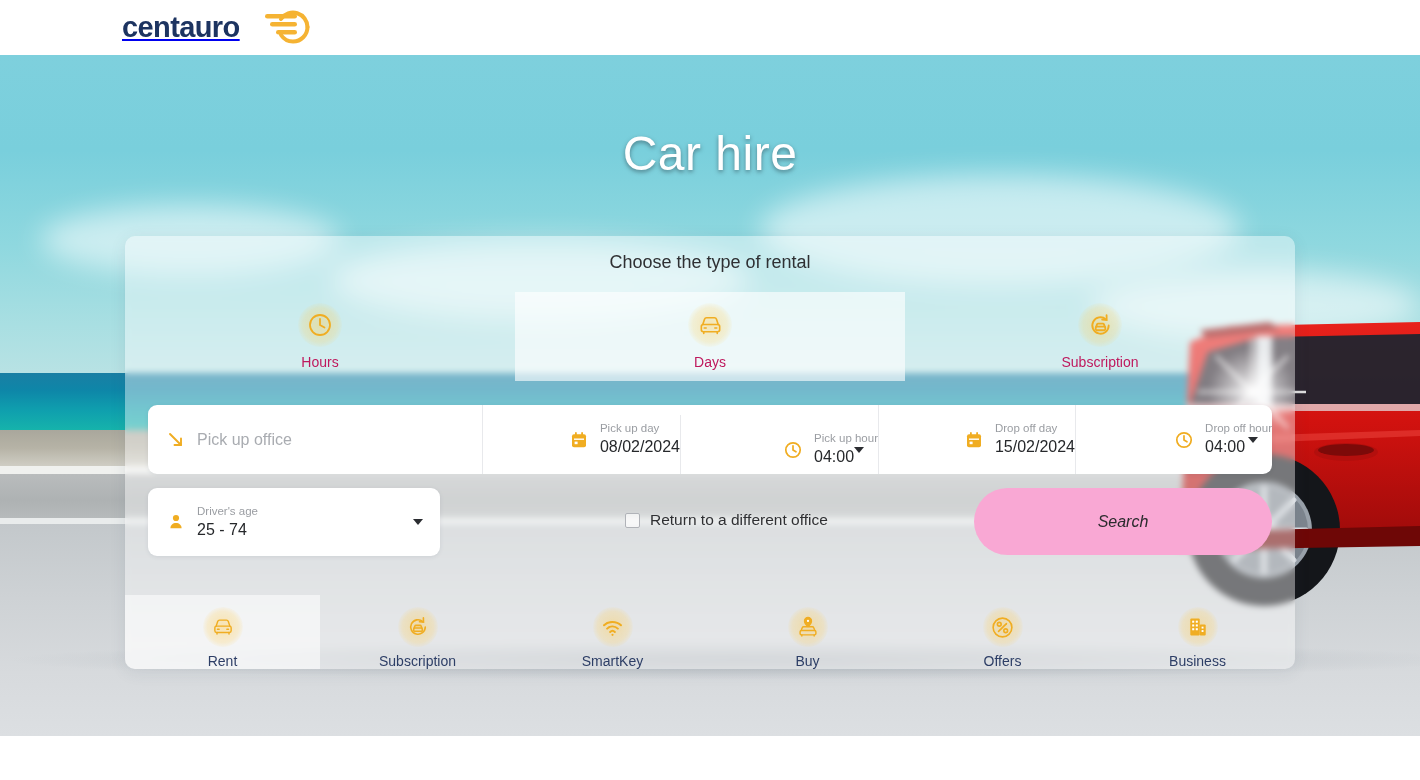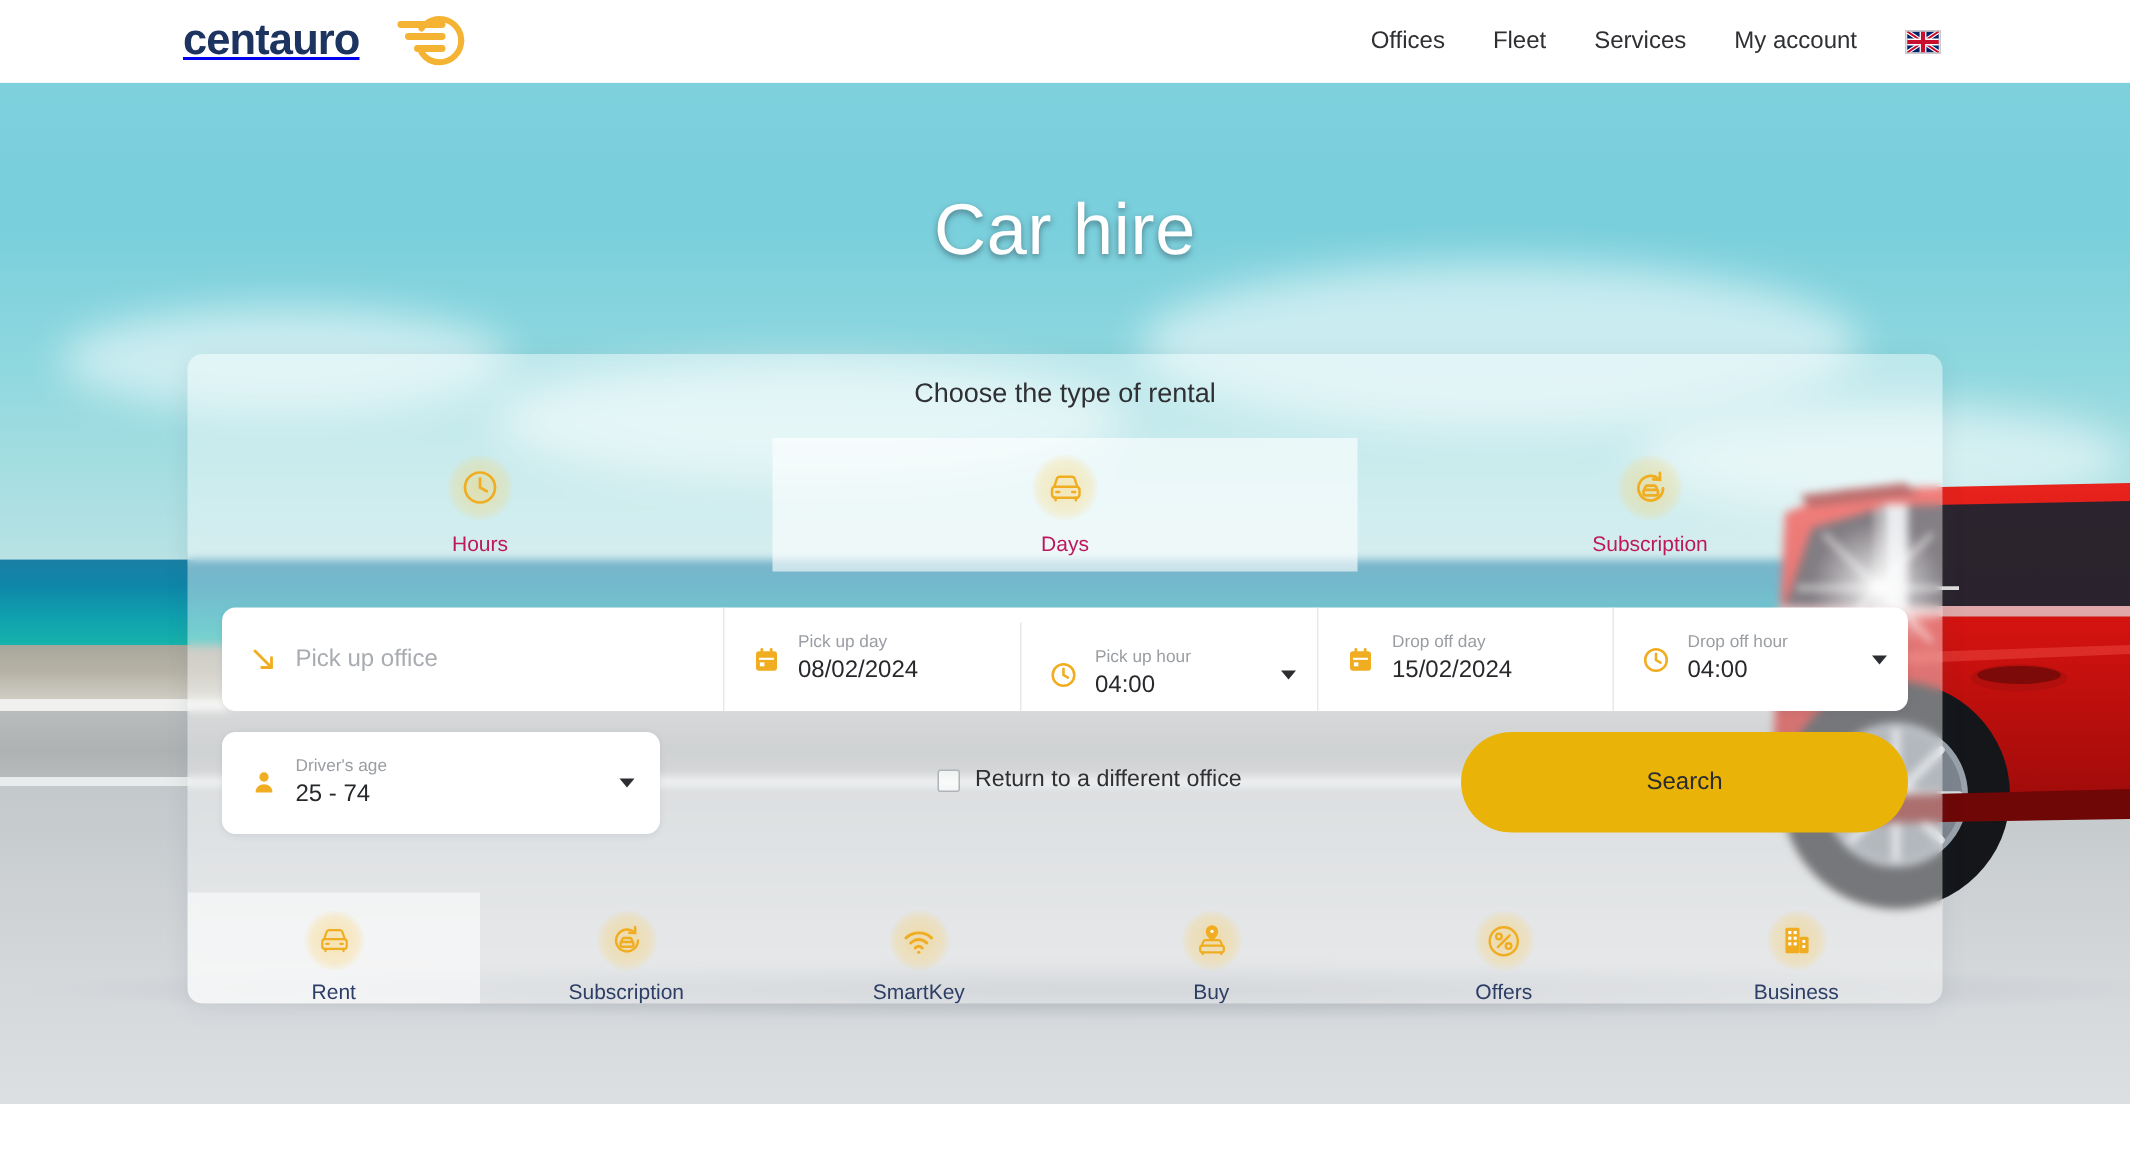--- a/index.html
+++ b/index.html
@@ -115,21 +115,21 @@
   }
   .type-label { margin-top:7px; font-size:14px; color:#be185d; }
 
   
   .form-row1 {
     position:absolute; left:23px; top:169px; width:1124px; height:69px;
     background:#ffffff; border-radius:9px; display:flex; overflow:hidden;
     box-shadow: 0 1px 4px rgba(50,70,90,0.10);
   }
   .fld { display:flex; align-items:center; position:relative; height:69px; padding-left:17px; }
-  .fld + .fld { border-left:1px solid #e8e9ec; }
+  .fld + .fld { border-left:1px solid #e8e9ec;justify-content:flex-end; }
   .fld-ico { width:22px; min-width:22px; display:flex; align-items:center; justify-content:center; margin-right:10px; }
   .fld-body { display:flex; flex-direction:column; justify-content:center; }
   .fld-label { font-size:11.5px; color:#9a9da2; line-height:15px; }
   .fld-value { font-size:16px; color:#26282b; line-height:22px; }
   .fld-ph { font-size:16px; color:#a9acb1; }
   .caret {
     position:absolute; right:14px; top:50%; margin-top:-3px;
     width:0; height:0; border-left:5px solid transparent; border-right:5px solid transparent;
     border-top:6px solid #2b2d31;
   }
@@ -145,22 +145,22 @@
     background:#fff; border-radius:9px; display:flex; align-items:center; padding-left:17px;
     box-shadow: 0 1px 4px rgba(50,70,90,0.10);
   }
   .chk-wrap {
     position:absolute; left:477px; top:23px; display:flex; align-items:center; gap:10px; cursor:pointer;
   }
   .chk-box { width:15px; height:15px; border:1.5px solid #b0b3b8; border-radius:2px; background:rgba(255,255,255,0.65); }
   .chk-label { font-size:15.5px; color:#2f3033; }
   .btn-search {
     position:absolute; left:826px; top:0; width:298px; height:67px;
-    background:#eab308; border:none; border-radius:34px;
-    font-family:"Liberation Sans", sans-serif; font-size:16px; color:#2a2b2d; cursor:pointer;
+    background:#f9a8d4; border:none; border-radius:34px;
+    font-family:"Liberation Sans", sans-serif; font-size:16px; color:#2a2b2d; cursor:pointer;font-style:italic;
   }
 
   
   .services {
     position:absolute; left:0; bottom:0; width:1170px; height:91px; display:flex;
     border-bottom-left-radius:10px; border-bottom-right-radius:10px; overflow:hidden;align-items:flex-end;
   }
   .svc {
     flex:1; display:flex; flex-direction:column; align-items:center; padding-top:12px; cursor:pointer;
   }
@@ -482,30 +482,15 @@
       <span class="logo-word">centauro</span>
       <svg class="logo-mark" width="52" height="36" viewBox="0 0 52 36">
         <path d="M48.5 18 A14.5 14.5 0 0 1 34 32.5 A14.5 14.5 0 0 1 22 26" fill="none" stroke="#f5b333" stroke-width="4" stroke-linecap="round"></path>
         <path d="M22 10 A14.5 14.5 0 0 1 48.5 18" fill="none" stroke="#f5b333" stroke-width="4" stroke-linecap="round"></path>
         <rect x="6" y="5" width="32" height="4.6" rx="2.3" fill="#f5b333"></rect>
         <rect x="11" y="13" width="27" height="4.6" rx="2.3" fill="#f5b333"></rect>
         <rect x="17" y="21" width="21" height="4.6" rx="2.3" fill="#f5b333"></rect>
       </svg>
     </a>
 
-    <nav class="nav">
-      <a href="#">Offices</a>
-      <a href="#">Fleet</a>
-      <a href="#">Services</a>
-      <a href="#">My account</a>
-      <a href="#">
-        <svg class="flag" viewBox="0 0 60 40">
-          <rect width="60" height="40" fill="#012169"></rect>
-          <path d="M0,0 L60,40 M60,0 L0,40" stroke="#ffffff" stroke-width="8"></path>
-          <path d="M0,0 L60,40 M60,0 L0,40" stroke="#C8102E" stroke-width="4"></path>
-          <path d="M30,0 L30,40 M0,20 L60,20" stroke="#ffffff" stroke-width="13"></path>
-          <path d="M30,0 L30,40 M0,20 L60,20" stroke="#C8102E" stroke-width="8"></path>
-        </svg>
-      </a>
-    </nav>
   </div>
 
 </div>
 
 </body></html>

